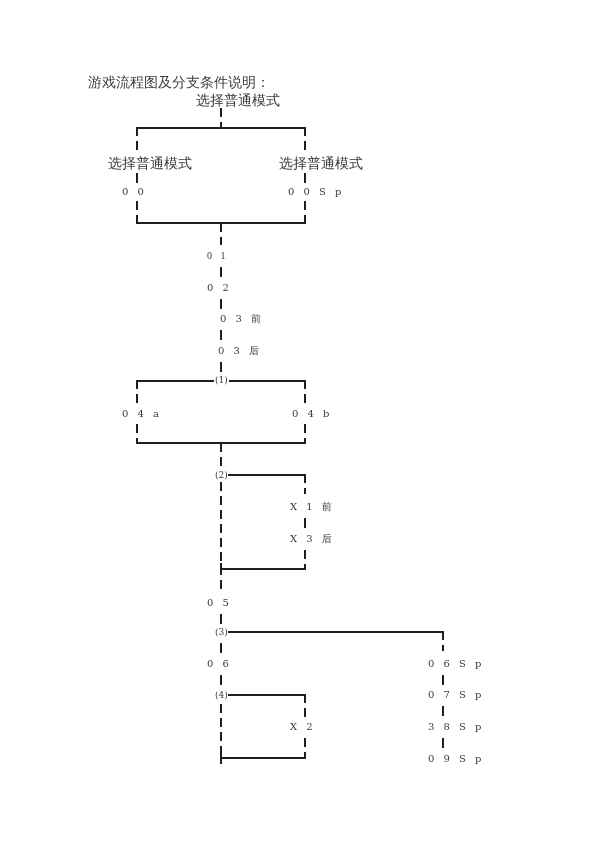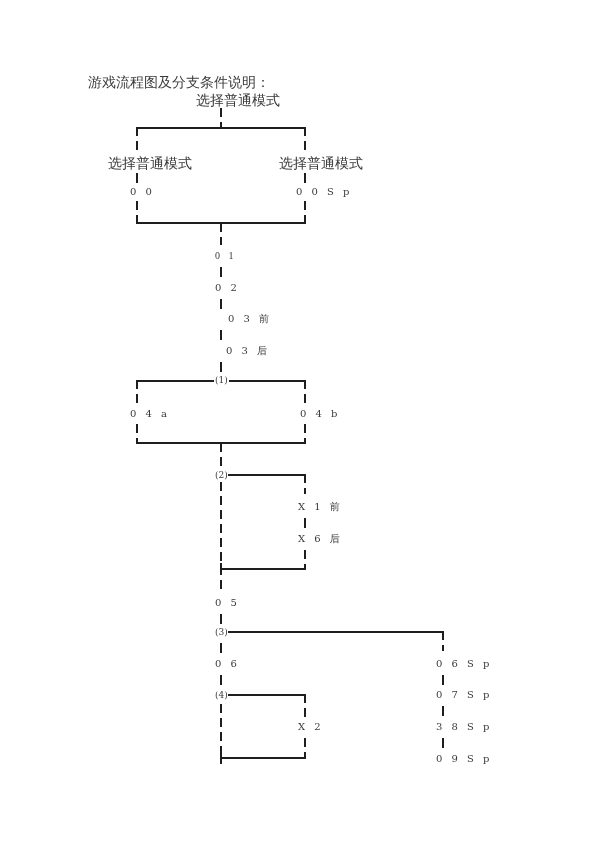--- a/index.html
+++ b/index.html
@@ -1,20 +1,20 @@
 <!DOCTYPE html>
 <html><head>
 <meta charset="utf-8">
 <style>
   html, body { margin: 0; padding: 0; background: #ffffff; }
   body { width: 600px; height: 850px; position: relative; overflow: hidden;
          font-family: "DejaVu Serif", "Liberation Serif", serif; color: #3a3a3a; }
   .abs { position: absolute; }
   .txt { font-size: 14px; white-space: nowrap; line-height: 12px; color: #3a3a3a; }
-  .code { font-size: 10px; letter-spacing: 3px; margin-left: 8px; }
+  .code { font-size: 10px; letter-spacing: 3px; }
   .hline { position: absolute; height: 2px; background: #1e1e1e; }
   .vsolid { position: absolute; width: 2px; background: #1e1e1e; }
   .vdash { position: absolute; width: 2px;
            background: repeating-linear-gradient(to bottom, #1e1e1e 0 9px, transparent 9px 14px); }
   .tick { position: absolute; width: 2px; height: 10px; background: #1e1e1e; }
   .node { font-size: 9px; background: #fff; padding: 0 1px; }
 </style>
 </head>
 <body>
 
@@ -59,21 +59,21 @@
   <div class="hline" style="left:136px; top:442px; width:170px;"></div>
 
   <div class="vdash" style="left:220px; top:443px; height:24px;"></div>
 
   <div class="abs txt node" style="left:214px; top:469px;">(2)</div>
   <div class="hline" style="left:228px; top:474px; width:78px;"></div>
   <div class="vdash" style="left:220px; top:482px; height:86px;"></div>
   <div class="vdash" style="left:304px; top:474px; height:20px;"></div>
   <div class="abs txt code" style="left:290px; top:501px;">X 1 前</div>
   <div class="tick" style="left:304px; top:518px;"></div>
-  <div class="abs txt code" style="left:290px; top:533px;">X 6 后</div>
+  <div class="abs txt code" style="left:290px; top:533px;">X 3 后</div>
   <div class="vdash" style="left:304px; top:550px; height:18px;"></div>
   <div class="hline" style="left:220px; top:568px; width:86px;"></div>
   <div class="vsolid" style="left:220px; top:563px; height:12px;"></div>
 
   <div class="vdash" style="left:220px; top:580px; height:10px;"></div>
   <div class="abs txt code" style="left:207px; top:597px;">0 5</div>
   <div class="tick" style="left:220px; top:614px;"></div>
 
   <div class="abs txt node" style="left:214px; top:626px;">(3)</div>
   <div class="hline" style="left:228px; top:631px; width:216px;"></div>

